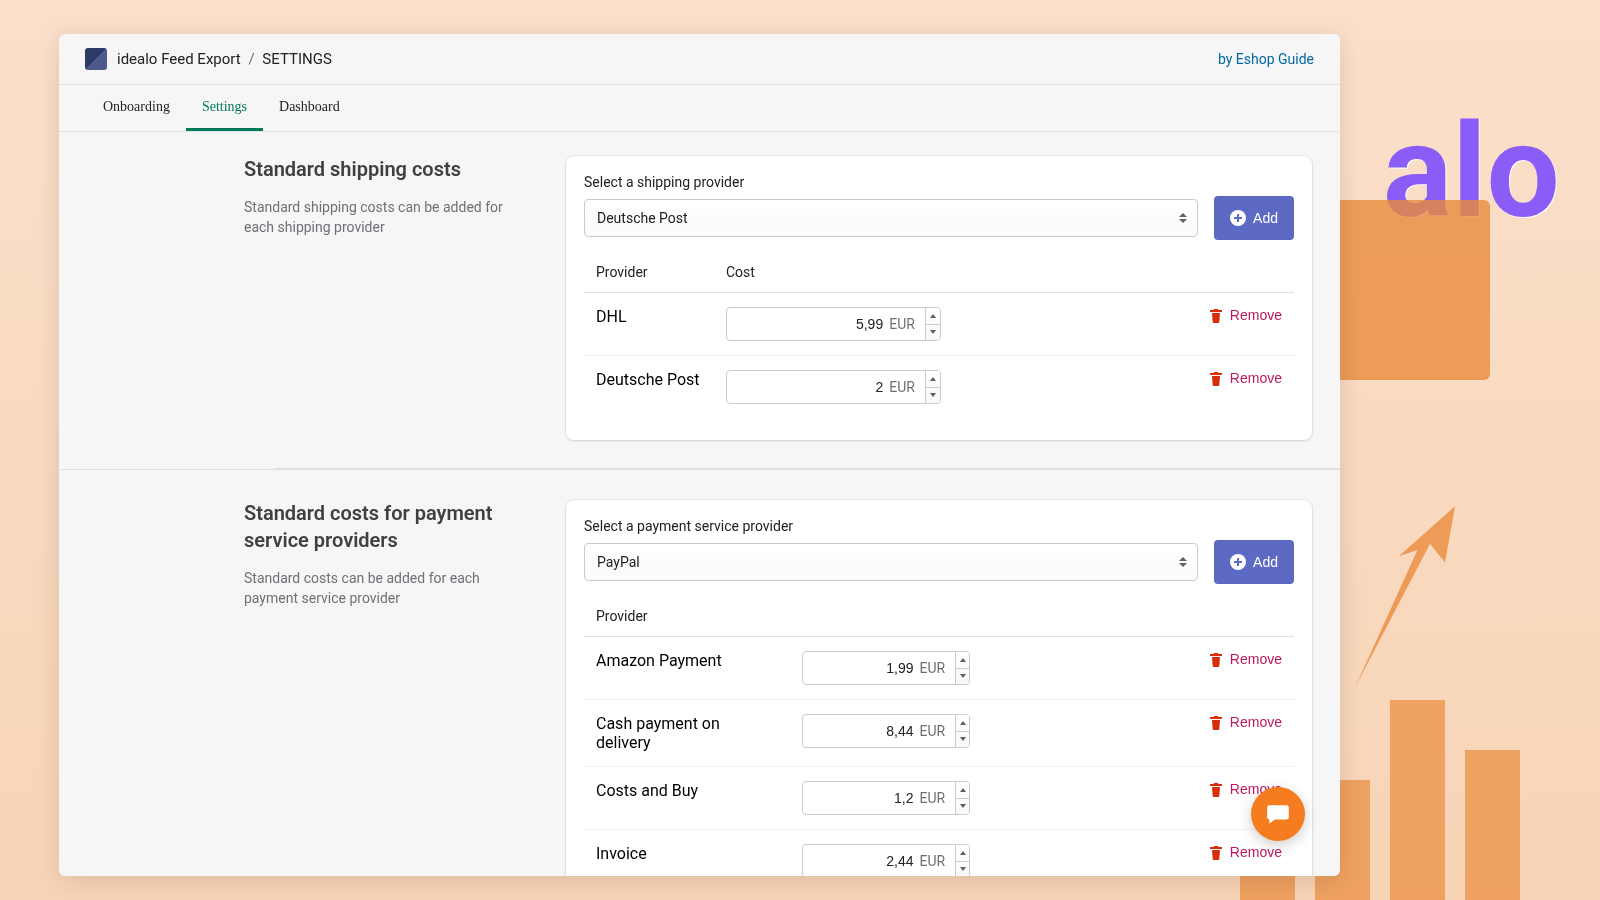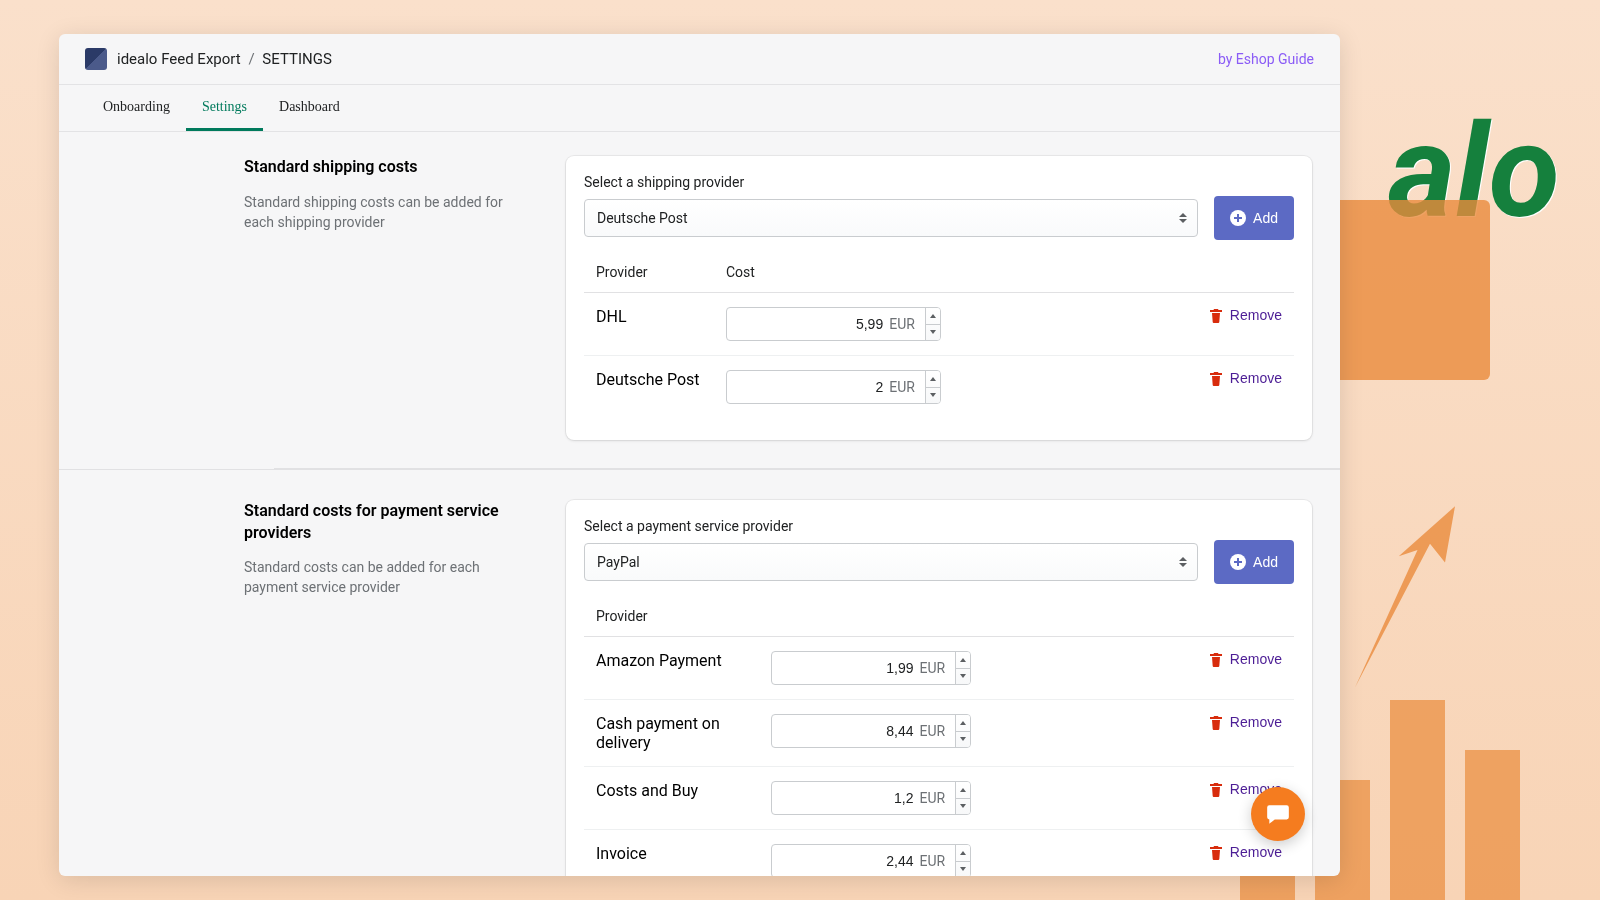--- a/index.html
+++ b/index.html
@@ -6,21 +6,21 @@
   body {
     font-family: -apple-system, BlinkMacSystemFont, "Segoe UI", Roboto, sans-serif;
     background: linear-gradient(180deg, #fae0cb 0%, #f8d4b6 100%);
     width: 1600px;
     height: 900px;
     overflow: hidden;
     position: relative;
   }
   
   .bg-deco { position: absolute; pointer-events: none; }
-  .bg-text { right: 40px; top: 95px; font-size: 130px; font-weight: 700; color: #15803d; text-shadow: 1px 1px 0 #fff; font-style: italic; }
+  .bg-text { right: 40px; top: 95px; font-size: 130px; font-weight: 700; color: #8b5cf6; text-shadow: 1px 1px 0 #fff; }
   .bg-cart { right: 110px; top: 200px; width: 230px; height: 180px; background: #ea8b3c; opacity: 0.8; border-radius: 6px; }
   .bg-arrow { right: 120px; top: 500px; width: 150px; height: 200px; }
   .bg-bars { right: 80px; bottom: 0; display: flex; gap: 20px; align-items: flex-end; }
   .bg-bar { width: 55px; background: #ea8b3c; opacity: 0.7; }
 
   .app-window {
     position: absolute;
     left: 59px;
     top: 34px;
     width: 1281px;
@@ -42,21 +42,21 @@
     width: 22px; height: 22px;
     background: #2b3a67;
     border-radius: 3px;
     display: flex; align-items: center; justify-content: center;
     color: #fff; font-size: 9px; font-weight: bold;
     background-image: linear-gradient(135deg,#2b3a67 50%,#4b5a8a 50%);
   }
   .breadcrumb { font-size: 15px; color: #202223; text-align: center; }
   .breadcrumb-sep { color: #6d7175; margin: 0 4px; }
   .breadcrumb-current { color: #202223; }
-  .byline { color: #8b5cf6; font-size: 14px; }
+  .byline { color: #0369a1; font-size: 14px; }
   .tabs {
     display: flex; gap: 0;
     padding: 0 28px;
     border-bottom: 1px solid #e3e3e5;
   }
   .tab {
     padding: 14px 16px 13px;
     font-size: 14px;
     color: #202223;
     cursor: pointer;
@@ -71,21 +71,21 @@
     display: flex;
     gap: 32px;
     padding: 30px 28px 0;
     border-top: 1px solid #e1e1e3;
   }
   .section-row:first-child { border-top: none; padding-top: 24px; }
 
   .section-inset { padding-left: 185px; }
 
   .section-side { width: 290px; flex-shrink: 0; }
-  .section-title { font-size: 16px; font-weight: 600; color: #000000; line-height: 1.35; margin-bottom: 14px; }
+  .section-title { font-size: 20px; font-weight: 600; color: #404040; line-height: 1.35; margin-bottom: 14px; }
   .section-desc { font-size: 14px; color: #6d7175; line-height: 1.45; }
 
   .card {
     flex: 1;
     background: #fff;
     border-radius: 8px;
     box-shadow: 0 0 0 1px rgba(0,0,0,0.05), 0 1px 3px rgba(0,0,0,0.1);
     padding: 18px 18px 22px;
   }
   .field-label { font-size: 14px; color: #202223; margin-bottom: 6px; }
@@ -151,21 +151,21 @@
     display: flex; flex-direction: column;
     background: linear-gradient(#fff,#f7f8f9);
   }
   .spin { flex: 1; display: flex; align-items: center; justify-content: center; cursor: pointer; }
   .spin + .spin { border-top: 1px solid #c9cccf; }
   .su, .sd { width: 0; height: 0; border-left: 3.5px solid transparent; border-right: 3.5px solid transparent; }
   .su { border-bottom: 4px solid #5c5f62; }
   .sd { border-top: 4px solid #5c5f62; }
 
   .remove-btn {
-    color: #4c1d95; background: none; border: none; font-size: 14px;
+    color: #be185d; background: none; border: none; font-size: 14px;
     display: flex; align-items: center; gap: 7px; cursor: pointer;
   }
   .trash-icon { width: 14px; height: 15px; display: inline-block; }
 
   .help-fab {
     position: absolute;
     right: 35px; bottom: 35px;
     width: 54px; height: 54px; border-radius: 50%;
     background: #f57c1f;
     box-shadow: 0 4px 14px rgba(0,0,0,0.2);
@@ -179,21 +179,21 @@
   
   .ship .col-provider { width: 130px; }
   .ship .col-cost { flex: 1; }
   .ship .col-input { width: 240px; }
   .ship .col-remove { width: 100px; text-align: right; display:flex; justify-content:flex-end; }
 
   .pay .col-provider { width: 175px; }
   .pay .col-cost { flex: 1; }
   .pay .col-input { width: 205px; }
   .pay .col-remove { width: 100px; display:flex; justify-content:flex-end; }
-  .pay .num-input { width: 200px; }
+  .pay .num-input { width: 168px; margin-left: 31px; }
 
 </style>
 </head>
 <body>
 
 <div class="bg-deco bg-text">alo</div>
 <div class="bg-deco bg-cart"></div>
 <div class="bg-deco bg-arrow">
   <svg viewBox="0 0 100 160" width="150" height="200">
       <path d="M10 150 L60 40 L45 45 L90 5 L82 50 L70 35 Z" fill="#ea8b3c" opacity="0.8"></path>

